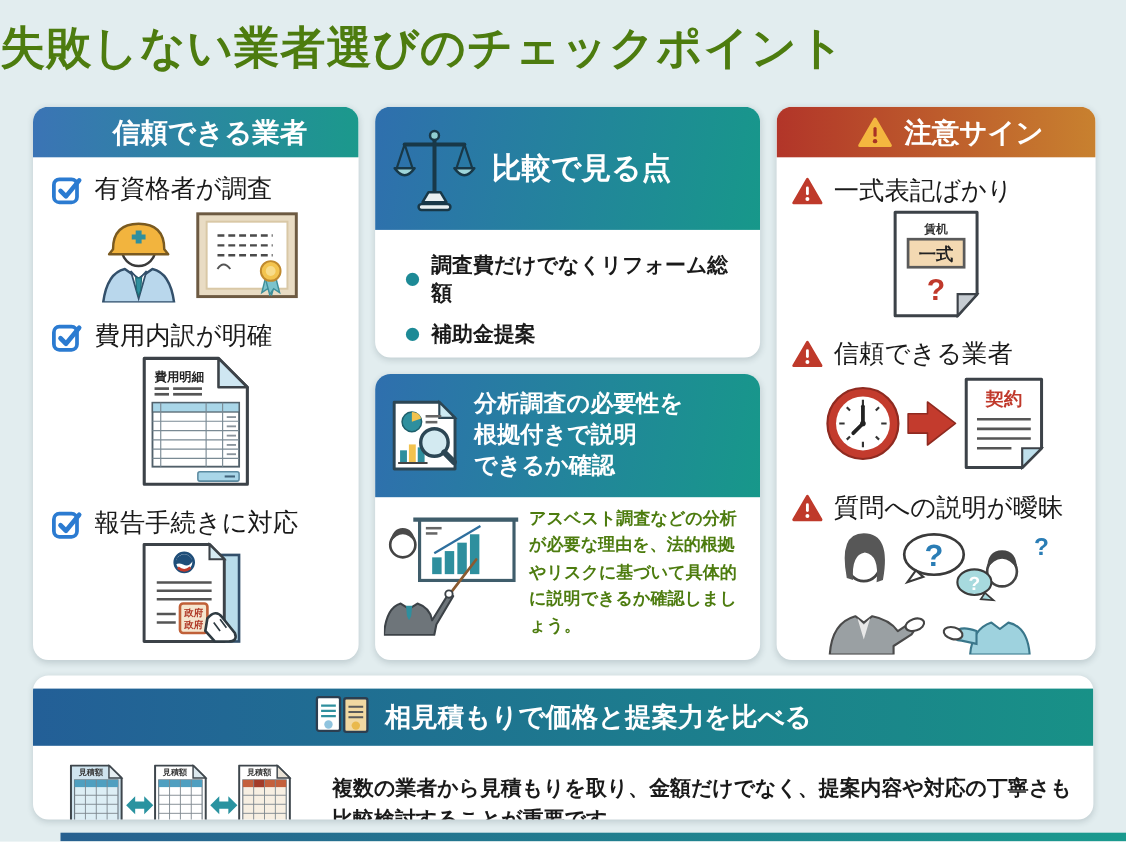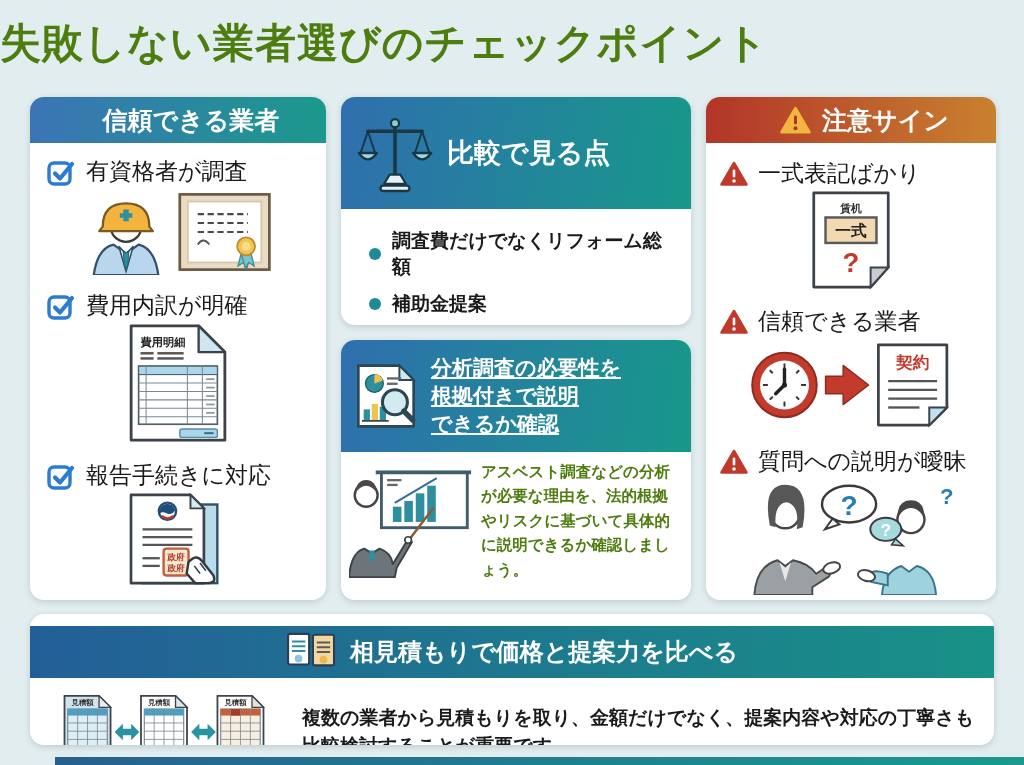--- a/index.html
+++ b/index.html
@@ -19,21 +19,21 @@
   .right-card { width:290px; height:503px; }
 
   .hdr { display:flex; align-items:center; justify-content:center; gap:10px; color:#fff; font-weight:800;padding-left:26px; }
   .hdr-simple { height:46px; font-size:25px; }
   .grad-bt { background:linear-gradient(90deg,#3b74b5,#1b998c); }
   .grad-ro { background:linear-gradient(90deg,#b23529,#c8812f); }
   .mid1-hdr { height:112px; justify-content:flex-start; padding:0 14px 0 16px; gap:14px; font-size:27px;
     background:linear-gradient(100deg,#2f6fae,#17988a); }
   .mid2-hdr { height:112px; justify-content:flex-start; padding:0 10px 0 12px; gap:12px; font-size:21px;
     line-height:1.32; background:linear-gradient(100deg,#2f6fae,#17988a); }
-  .hdr-lines span { display:block;text-decoration:underline; }
+  .hdr-lines span { display:block; }
 
   .chk-row,.warn-row { display:flex; align-items:center; gap:10px; font-size:23px; font-weight:400; color:#1a1a1a; }
   .chk-row { margin:13px 8px 2px 16px; }
   .warn-row { margin:15px 6px 2px 14px; }
   .illus { display:flex; justify-content:center; align-items:flex-start; }
 
   .mid1-body { padding:8px 28px; }
   .bullet { display:flex; align-items:center; gap:11px; font-size:19px; font-weight:800; color:#1a1a1a; margin:11px 0; }
   .dot { width:12px; height:12px; border-radius:50%; background:#1d8a96; flex:0 0 12px; }
 

